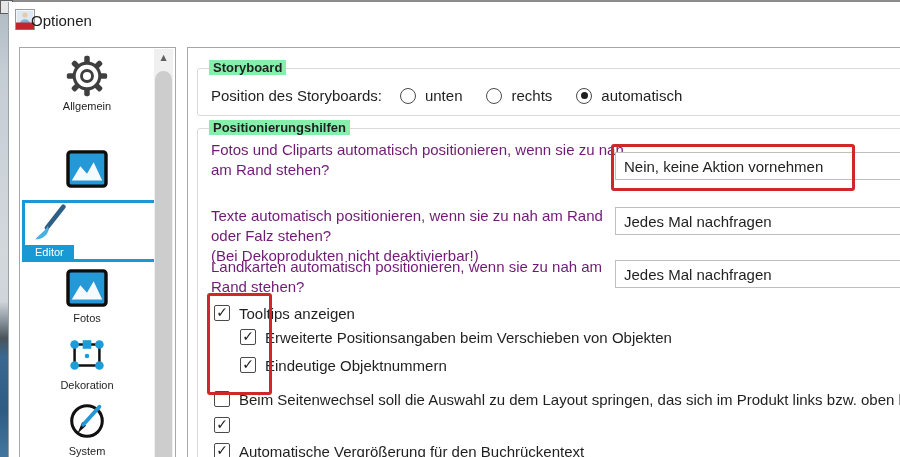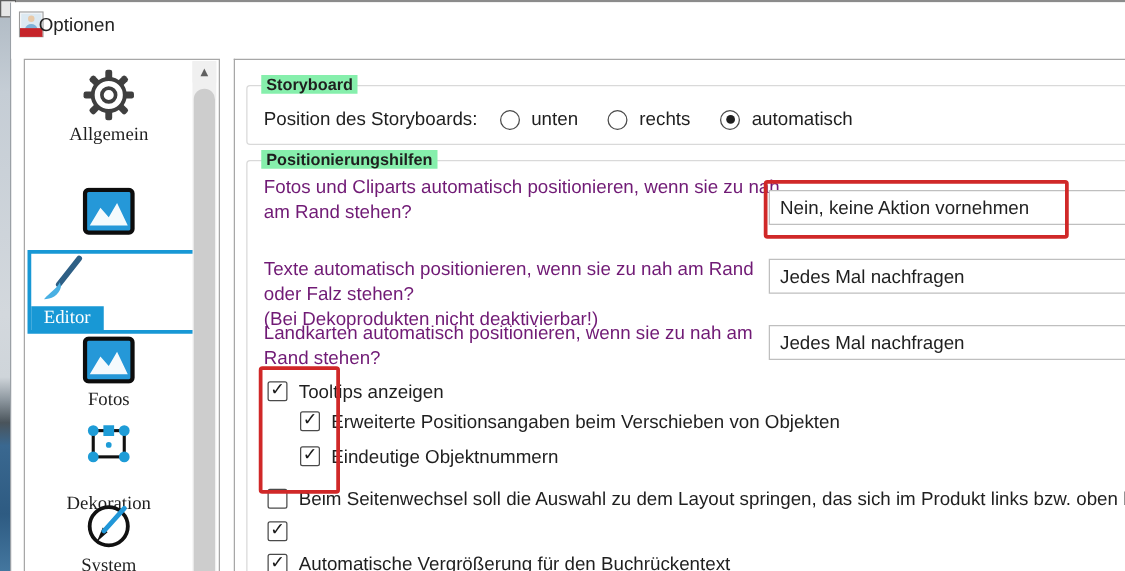--- a/index.html
+++ b/index.html
@@ -31,21 +31,21 @@
   .sidebar{
     position:absolute;left:10px;top:45px;width:157px;height:412px;
     background:#fff;border:1px solid #a7a7a7;box-sizing:border-box;
   }
   .side-item{
     position:absolute;left:0;width:134px;
     display:flex;flex-direction:column;align-items:center;
     cursor:default;
   }
   .side-item .icon{height:42px;display:flex;align-items:center;justify-content:center;}
-  .side-item .lbl{font-size:15px;color:#1f1f1f;margin-top:2px;padding:1px 10px;white-space:nowrap;font-family:Liberation Serif, serif;}
+  .side-item .lbl{font-size:11px;color:#1f1f1f;margin-top:2px;padding:1px 10px;white-space:nowrap;}
   .side-item.selected{
     left:2px;width:137px;border:3px solid #1898d5;box-sizing:border-box;
     background:#fff;align-items:flex-start;
   }
   .side-item.selected .lbl{background:#1898d5;color:#fff;margin-top:0;}
   
   .sb-track{
     position:absolute;right:2px;top:1px;width:19px;height:409px;background:#f0f0f0;
   }
   .sb-up{
@@ -181,21 +181,21 @@
     <div class="side-item" style="top:219px;">
       <span class="icon">
         <svg width="42" height="38" viewBox="0 0 44 40">
           <rect x="2" y="2" width="40" height="36" rx="3" fill="#2598d8" stroke="#0d0d0d" stroke-width="3.6"></rect>
           <polygon points="6,32 15,17 22,25 29,13 38,32" fill="#ffffff" opacity="0.95"></polygon>
         </svg>
       </span>
       <span class="lbl">Fotos</span>
     </div>
 
-    <div class="side-item" style="top:286px;gap:16px;">
+    <div class="side-item" style="top:286px;">
       <span class="icon">
         <svg width="42" height="42" viewBox="0 0 44 44">
           <rect x="9" y="11" width="26" height="22" fill="none" stroke="#111" stroke-width="2.6"></rect>
           <circle cx="9" cy="11" r="4.5" fill="#1e9cd7"></circle>
           <circle cx="35" cy="11" r="4.5" fill="#1e9cd7"></circle>
           <circle cx="9" cy="33" r="4.5" fill="#1e9cd7"></circle>
           <circle cx="35" cy="33" r="4.5" fill="#1e9cd7"></circle>
           <rect x="17.5" y="6.5" width="9" height="9" fill="#1e9cd7"></rect>
           <circle cx="22" cy="23" r="2.4" fill="#1e9cd7"></circle>
         </svg>

